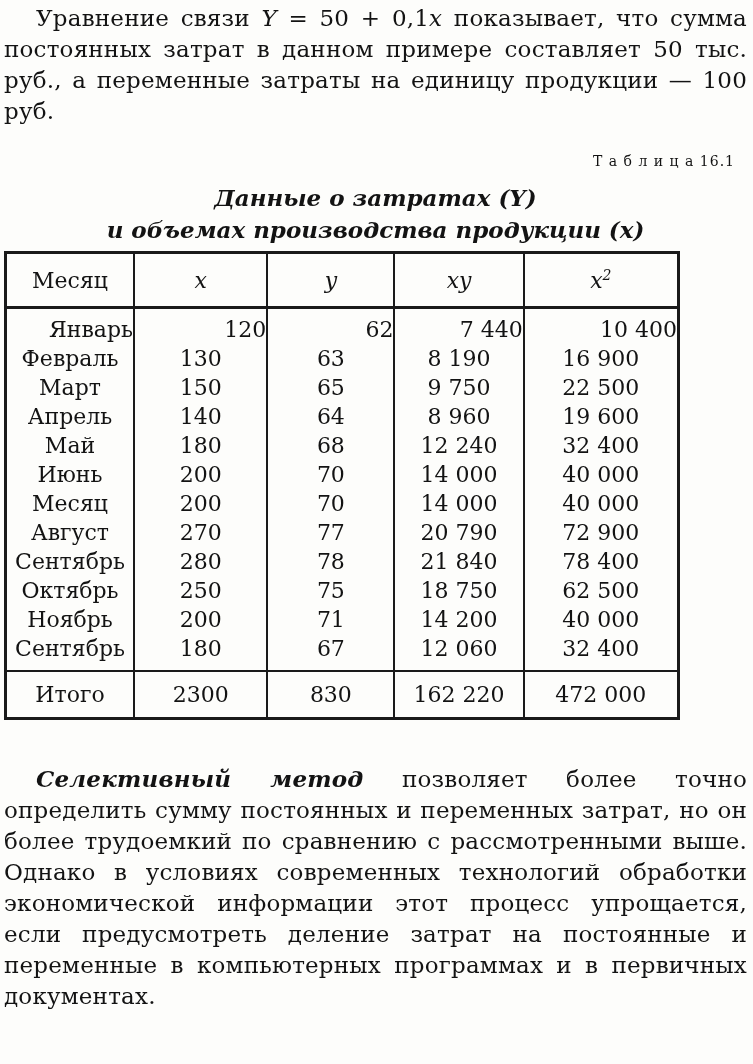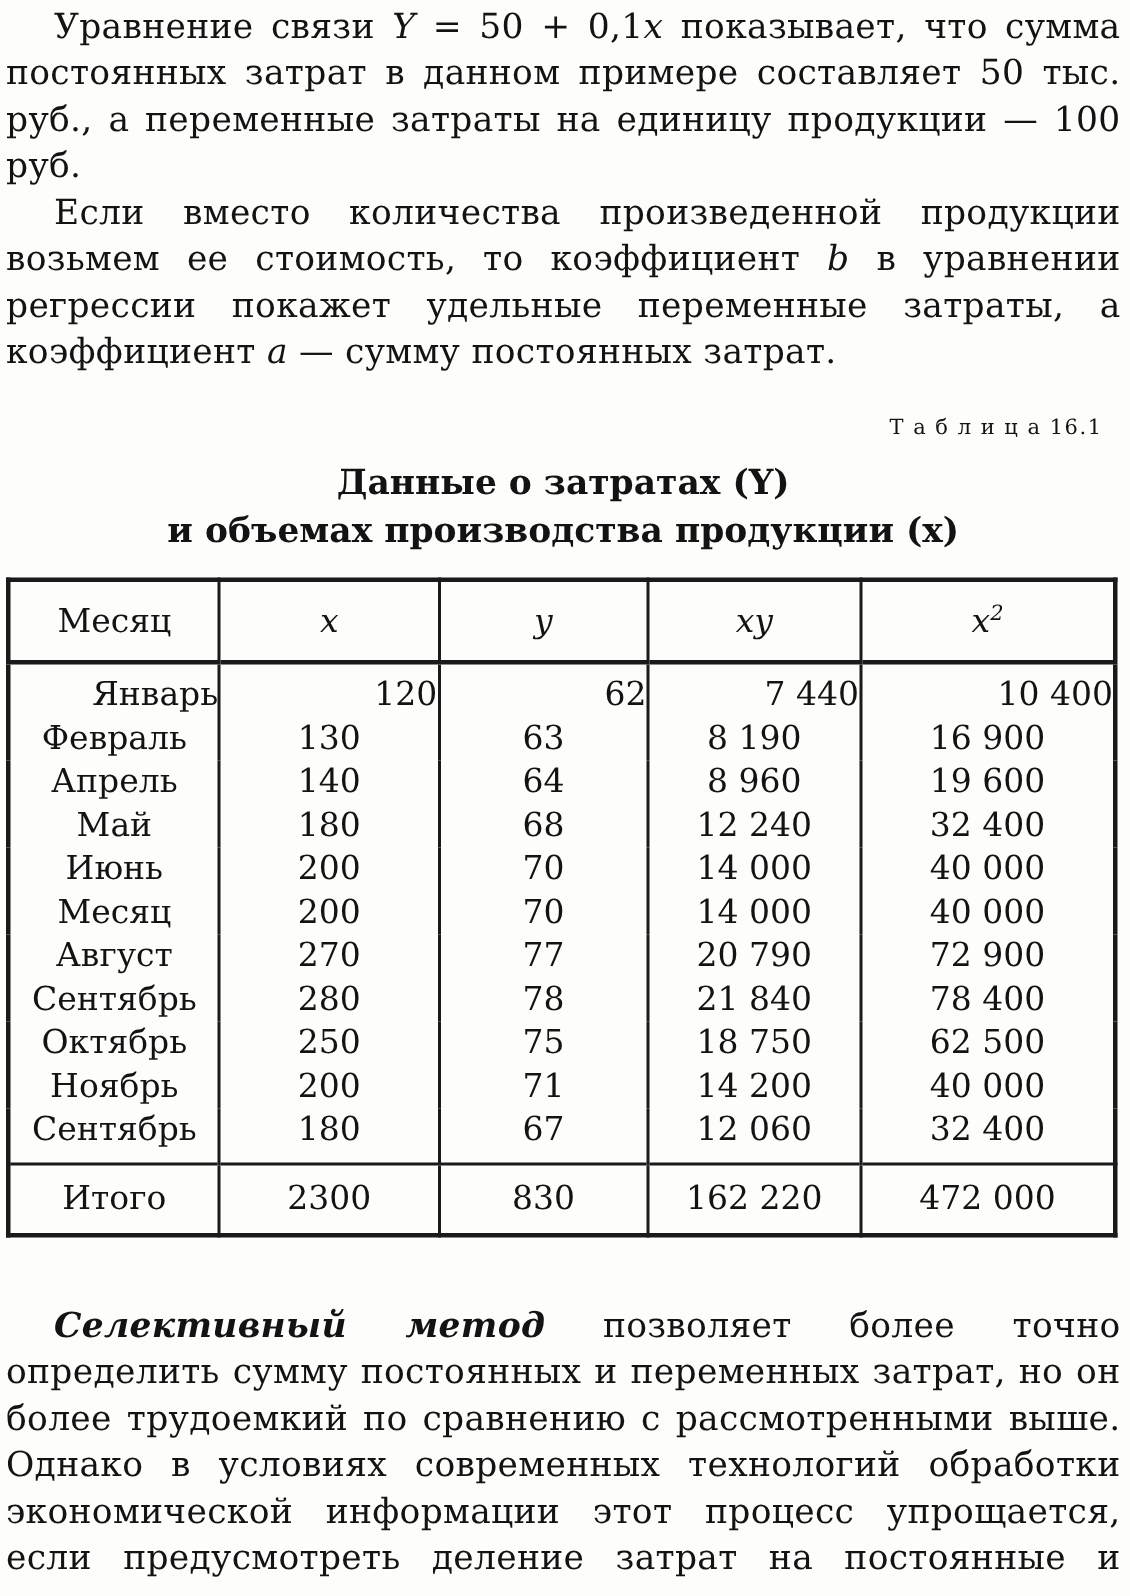--- a/index.html
+++ b/index.html
@@ -34,24 +34,25 @@
     padding-right: 12px;
     font-size: 14px;
     letter-spacing: 1px;
   }
   .table-title {
     margin-top: 13px;
     text-align: center;
     font-size: 23px;
     line-height: 32px;
     font-weight: bold;
+    font-style: italic;
   }
   table.data {
-    margin-top: 15px;
-    width: 741px;
+    margin-top: 5px;
+    width: 676px;
     border-collapse: collapse;
     table-layout: fixed;
     border: 3px solid #1a1a1a;
     padding-left: 35px;
   }
   table.data col.c0 { width: 19.1%; }
   table.data col.c1 { width: 19.8%; }
   table.data col.c2 { width: 18.9%; }
   table.data col.c3 { width: 19.2%; }
   table.data col.c4 { width: 23.0%; }
@@ -83,21 +84,20 @@
   }
   .closing { margin-top: 43px; }
 </style>
 </head>
 <body>
 
 <div class="page">
 
   <p class="para indent"><span>Уравнение связи </span><span class="it">Y</span><span> = 50 + 0,1</span><span class="it">x</span><span> показывает, что сумма постоянных затрат в данном примере составляет 50 тыс. руб., а переменные затраты на единицу продукции — 100 руб.</span></p>
 
-  <p class="para indent"><span>Если вместо количества произведенной продукции возьмем ее стоимость, то коэффициент </span><span class="it">b</span><span> в уравнении регрессии покажет удельные переменные затраты, а коэффициент </span><span class="it">a</span><span> — сумму постоянных затрат.</span></p>
 
   <div class="table-label">Т а б л и ц а  16.1</div>
 
   <div class="table-title">
     <div>Данные о затратах (Y)</div>
     <div>и объемах производства продукции (x)</div>
   </div>
 
   <table class="data">
     <colgroup>
@@ -125,20 +125,27 @@
           <td>10 400</td>
         </tr>
         <tr>
           <td>Февраль</td>
           <td>130</td>
           <td>63</td>
           <td>8 190</td>
           <td>16 900</td>
         </tr>
         <tr>
+          <td>Март</td>
+          <td>150</td>
+          <td>65</td>
+          <td>9 750</td>
+          <td>22 500</td>
+        </tr>
+        <tr>
           <td>Апрель</td>
           <td>140</td>
           <td>64</td>
           <td>8 960</td>
           <td>19 600</td>
         </tr>
         <tr>
           <td>Май</td>
           <td>180</td>
           <td>68</td>

